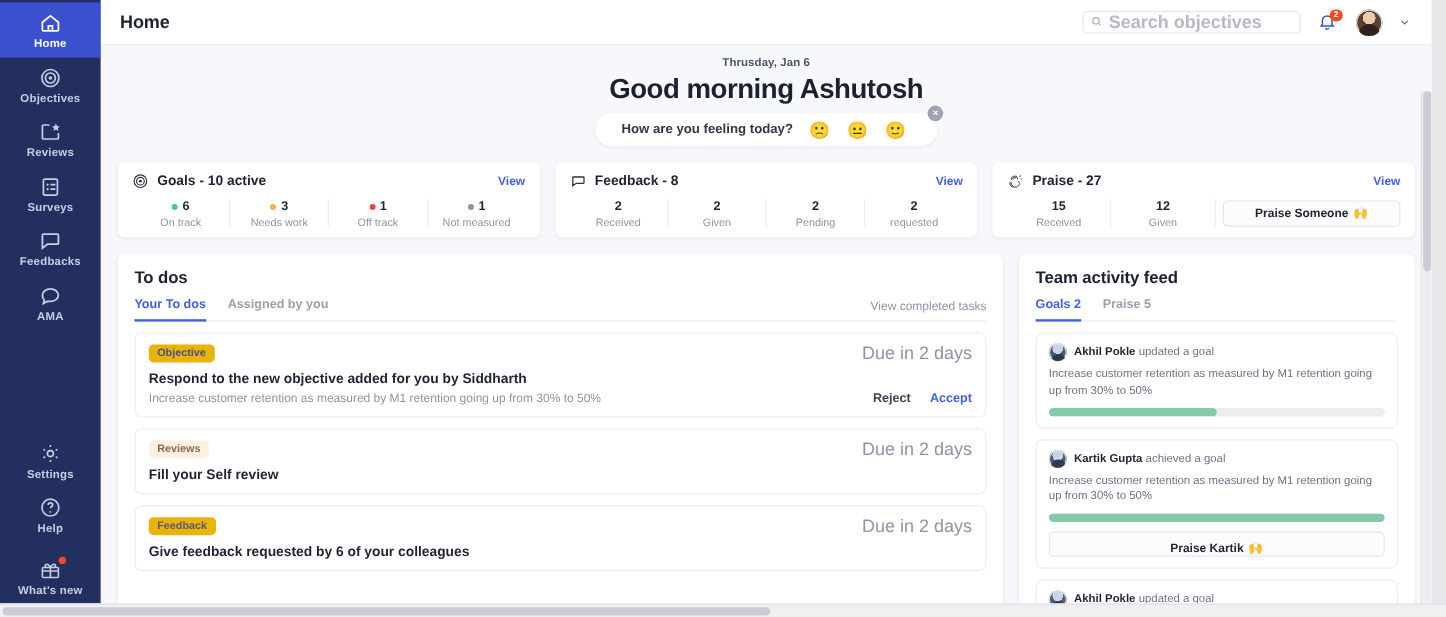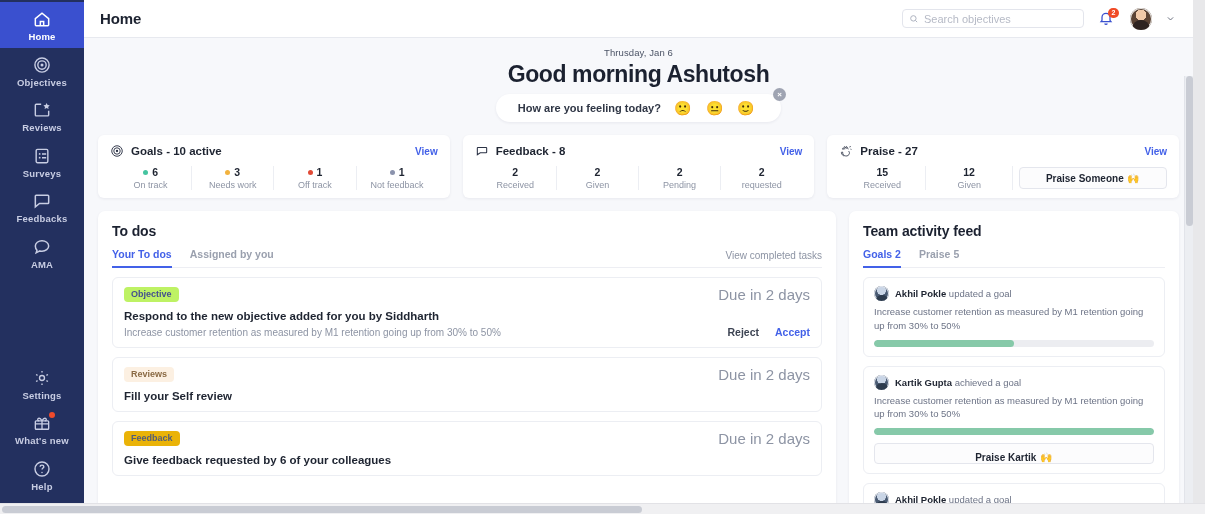--- a/index.html
+++ b/index.html
@@ -59,23 +59,23 @@
   .topbar-right { margin-left: auto; display: flex; align-items: center; gap: 14px; }
   .search-box {
     width: 182px; height: 19px;
     border: 1px solid #e3e5ec; border-radius: 4px;
     background: #fff;
     display: flex; align-items: center; gap: 5px;
     padding: 0 6px;
   }
   .search-box svg { width: 10px; height: 10px; flex: 0 0 10px; }
   .search-input {
-    border: 0; outline: 0; font-size: 11px; color: #9aa0ae;
+    border: 0; outline: 0; font-size: 15px; color: #9aa0ae;
     font-family: "Liberation Sans", sans-serif;
-    width: 100%; background: transparent;
+    width: 100%; background: transparent; font-weight: bold;
   }
   .search-input::placeholder { color: #b6bac6; }
   .bell { position: relative; width: 18px; height: 18px; cursor: pointer; }
   .bell svg { width: 16px; height: 16px; display: block; }
   .bell-badge {
     position: absolute; top: -2px; right: -3px;
     min-width: 11px; height: 10px; padding: 0 2px;
     background: #f04a26; color: #fff; border-radius: 6px;
     font-size: 7px; font-weight: 700; line-height: 10px; text-align: center;
   }
@@ -92,21 +92,21 @@
   }
   .caret-dn { width: 9px; height: 9px; }
   .caret-dn svg { width: 100%; height: 100%; display: block; }
 
   
   .body-scroll { flex: 1 1 auto; overflow: hidden; position: relative; background: #f7f8fb; }
   .content { padding: 0 14px; }
 
   
   .greeting { text-align: center; padding: 9px 0 0; }
-  .greet-date { font-size: 9.5px; font-weight: 400; color: #4c5466; letter-spacing: .1px; }
+  .greet-date { font-size: 9.5px; font-weight: 700; color: #4c5466; letter-spacing: .1px; }
   .greet-title { font-size: 23px; font-weight: 700; color: #1b2130; margin-top: 3px; letter-spacing: -.4px; }
   .mood-wrap { display: flex; justify-content: center; margin-top: 6px; }
   .mood-pill {
     position: relative;
     background: #fff; border-radius: 20px;
     height: 28px; display: flex; align-items: center; gap: 14px;
     padding: 0 26px 0 22px;
     box-shadow: 0 1px 3px rgba(25,35,70,.07);
   }
   .mood-q { font-size: 11px; font-weight: 700; color: #2f3645; }
@@ -173,21 +173,21 @@
   .todo-card {
     border: 1px solid #eceef3; border-radius: 6px;
     padding: 8px 11px 9px;
     margin-bottom: 9px;
   }
   .todo-top { display: flex; align-items: center; }
   .chip {
     font-size: 9px; font-weight: 700; border-radius: 4px;
     padding: 3px 7px; line-height: 1;
   }
-  .chip-objective { background: #bef264; color: #44508f; }
+  .chip-objective { background: #eab308; color: #44508f; }
   .chip-reviews { background: #fcf0e2; color: #8a6a44; }
   .chip-feedback { background: #eab308; color: #545d76; }
   .todo-due { margin-left: auto; font-size: 15px; color: #8d94a4; }
   .todo-name { font-size: 11.5px; font-weight: 700; color: #1e2431; margin-top: 7px; }
   .todo-bottom { display: flex; align-items: center; margin-top: 4px; gap: 10px; }
   .todo-desc { font-size: 10px; color: #8d94a4; flex: 1 1 auto; min-width: 0; }
   .progress-wrap { flex: 0 0 112px; text-align: center; }
   .progress-track { width: 112px; height: 3px; background: #edeef2; border-radius: 2px; overflow: hidden; }
   .progress-fill { height: 100%; background: #6fc48f; border-radius: 2px; }
   .progress-lbl { font-size: 9.5px; color: #8d94a4; margin-top: 4px; }
@@ -307,41 +307,41 @@
     <div class="nav-item">
       <span class="ico">
           <svg viewBox="0 0 24 24" fill="none" stroke="currentColor" stroke-width="1.6">
             <circle cx="12" cy="12" r="3"></circle>
             <path d="M12 3.5v2M12 18.5v2M4.9 7.8l1.8 1M17.3 15.2l1.8 1M4.9 16.2l1.8-1M17.3 8.8l1.8-1"></path>
           </svg>
         </span>
       <span class="nav-label">Settings</span>
     </div>
 
+    <div class="nav-item" style="padding-bottom:12px">
+      <span class="ico">
+          <svg viewBox="0 0 24 24" fill="none" stroke="currentColor" stroke-width="1.7">
+            <circle cx="12" cy="12" r="8.4"></circle>
+            <path d="M9.8 9.4c0-1.3 1-2.1 2.2-2.1 1.3 0 2.2.8 2.2 2 0 1.5-2.1 1.7-2.1 3.3"></path>
+            <circle cx="12" cy="16.3" r=".9" fill="currentColor" stroke="none"></circle>
+          </svg>
+        </span>
+      <span class="nav-label">Help</span>
+    </div>
+
     <div class="nav-item">
       <span class="ico ico-wrap">
         <svg viewBox="0 0 24 24" fill="none" stroke="currentColor" stroke-width="1.6">
             <rect x="4" y="9.5" width="16" height="10" rx="1"></rect>
             <path d="M4 13h16M12 9.5V19.5"></path>
             <path d="M8.6 9.5c-2 0-2.6-3.2 0-3.2 1.7 0 3.4 3.2 3.4 3.2M15.4 9.5c2 0 2.6-3.2 0-3.2-1.7 0-3.4 3.2-3.4 3.2"></path>
           </svg>
         <span class="badge-dot-nav"></span>
       </span>
       <span class="nav-label">What's new</span>
-    </div>
-
-    <div class="nav-item" style="padding-bottom:12px">
-      <span class="ico">
-          <svg viewBox="0 0 24 24" fill="none" stroke="currentColor" stroke-width="1.7">
-            <circle cx="12" cy="12" r="8.4"></circle>
-            <path d="M9.8 9.4c0-1.3 1-2.1 2.2-2.1 1.3 0 2.2.8 2.2 2 0 1.5-2.1 1.7-2.1 3.3"></path>
-            <circle cx="12" cy="16.3" r=".9" fill="currentColor" stroke="none"></circle>
-          </svg>
-        </span>
-      <span class="nav-label">Help</span>
     </div>
   </nav>
 
   <div class="main">
 
     <header class="topbar">
       <div class="page-title">Home</div>
       <div class="topbar-right">
         <div class="search-box">
           <span><svg viewBox="0 0 24 24" fill="none" stroke="#aeb3c0" stroke-width="2.4">
@@ -417,21 +417,21 @@
                   <span class="dot" style="background:#e14a36"></span>
                   <span class="metric-val">1</span>
                 </div>
                 <div class="metric-lbl">Off track</div>
               </div>
               <div class="metric">
                 <div class="metric-top">
                   <span class="dot" style="background:#8b93ad"></span>
                   <span class="metric-val">1</span>
                 </div>
-                <div class="metric-lbl">Not feedback</div>
+                <div class="metric-lbl">Not measured</div>
               </div>
             </div>
           </div>
 
           <div class="stat-card">
             <div class="stat-head">
               <span class="sico">
                   <svg viewBox="0 0 24 24" fill="none" stroke="#2b3245" stroke-width="1.8">
                     <path d="M4 7a1 1 0 0 1 1-1h14a1 1 0 0 1 1 1v7a1 1 0 0 1-1 1H9l-5 3.5z"></path>
                   </svg>

